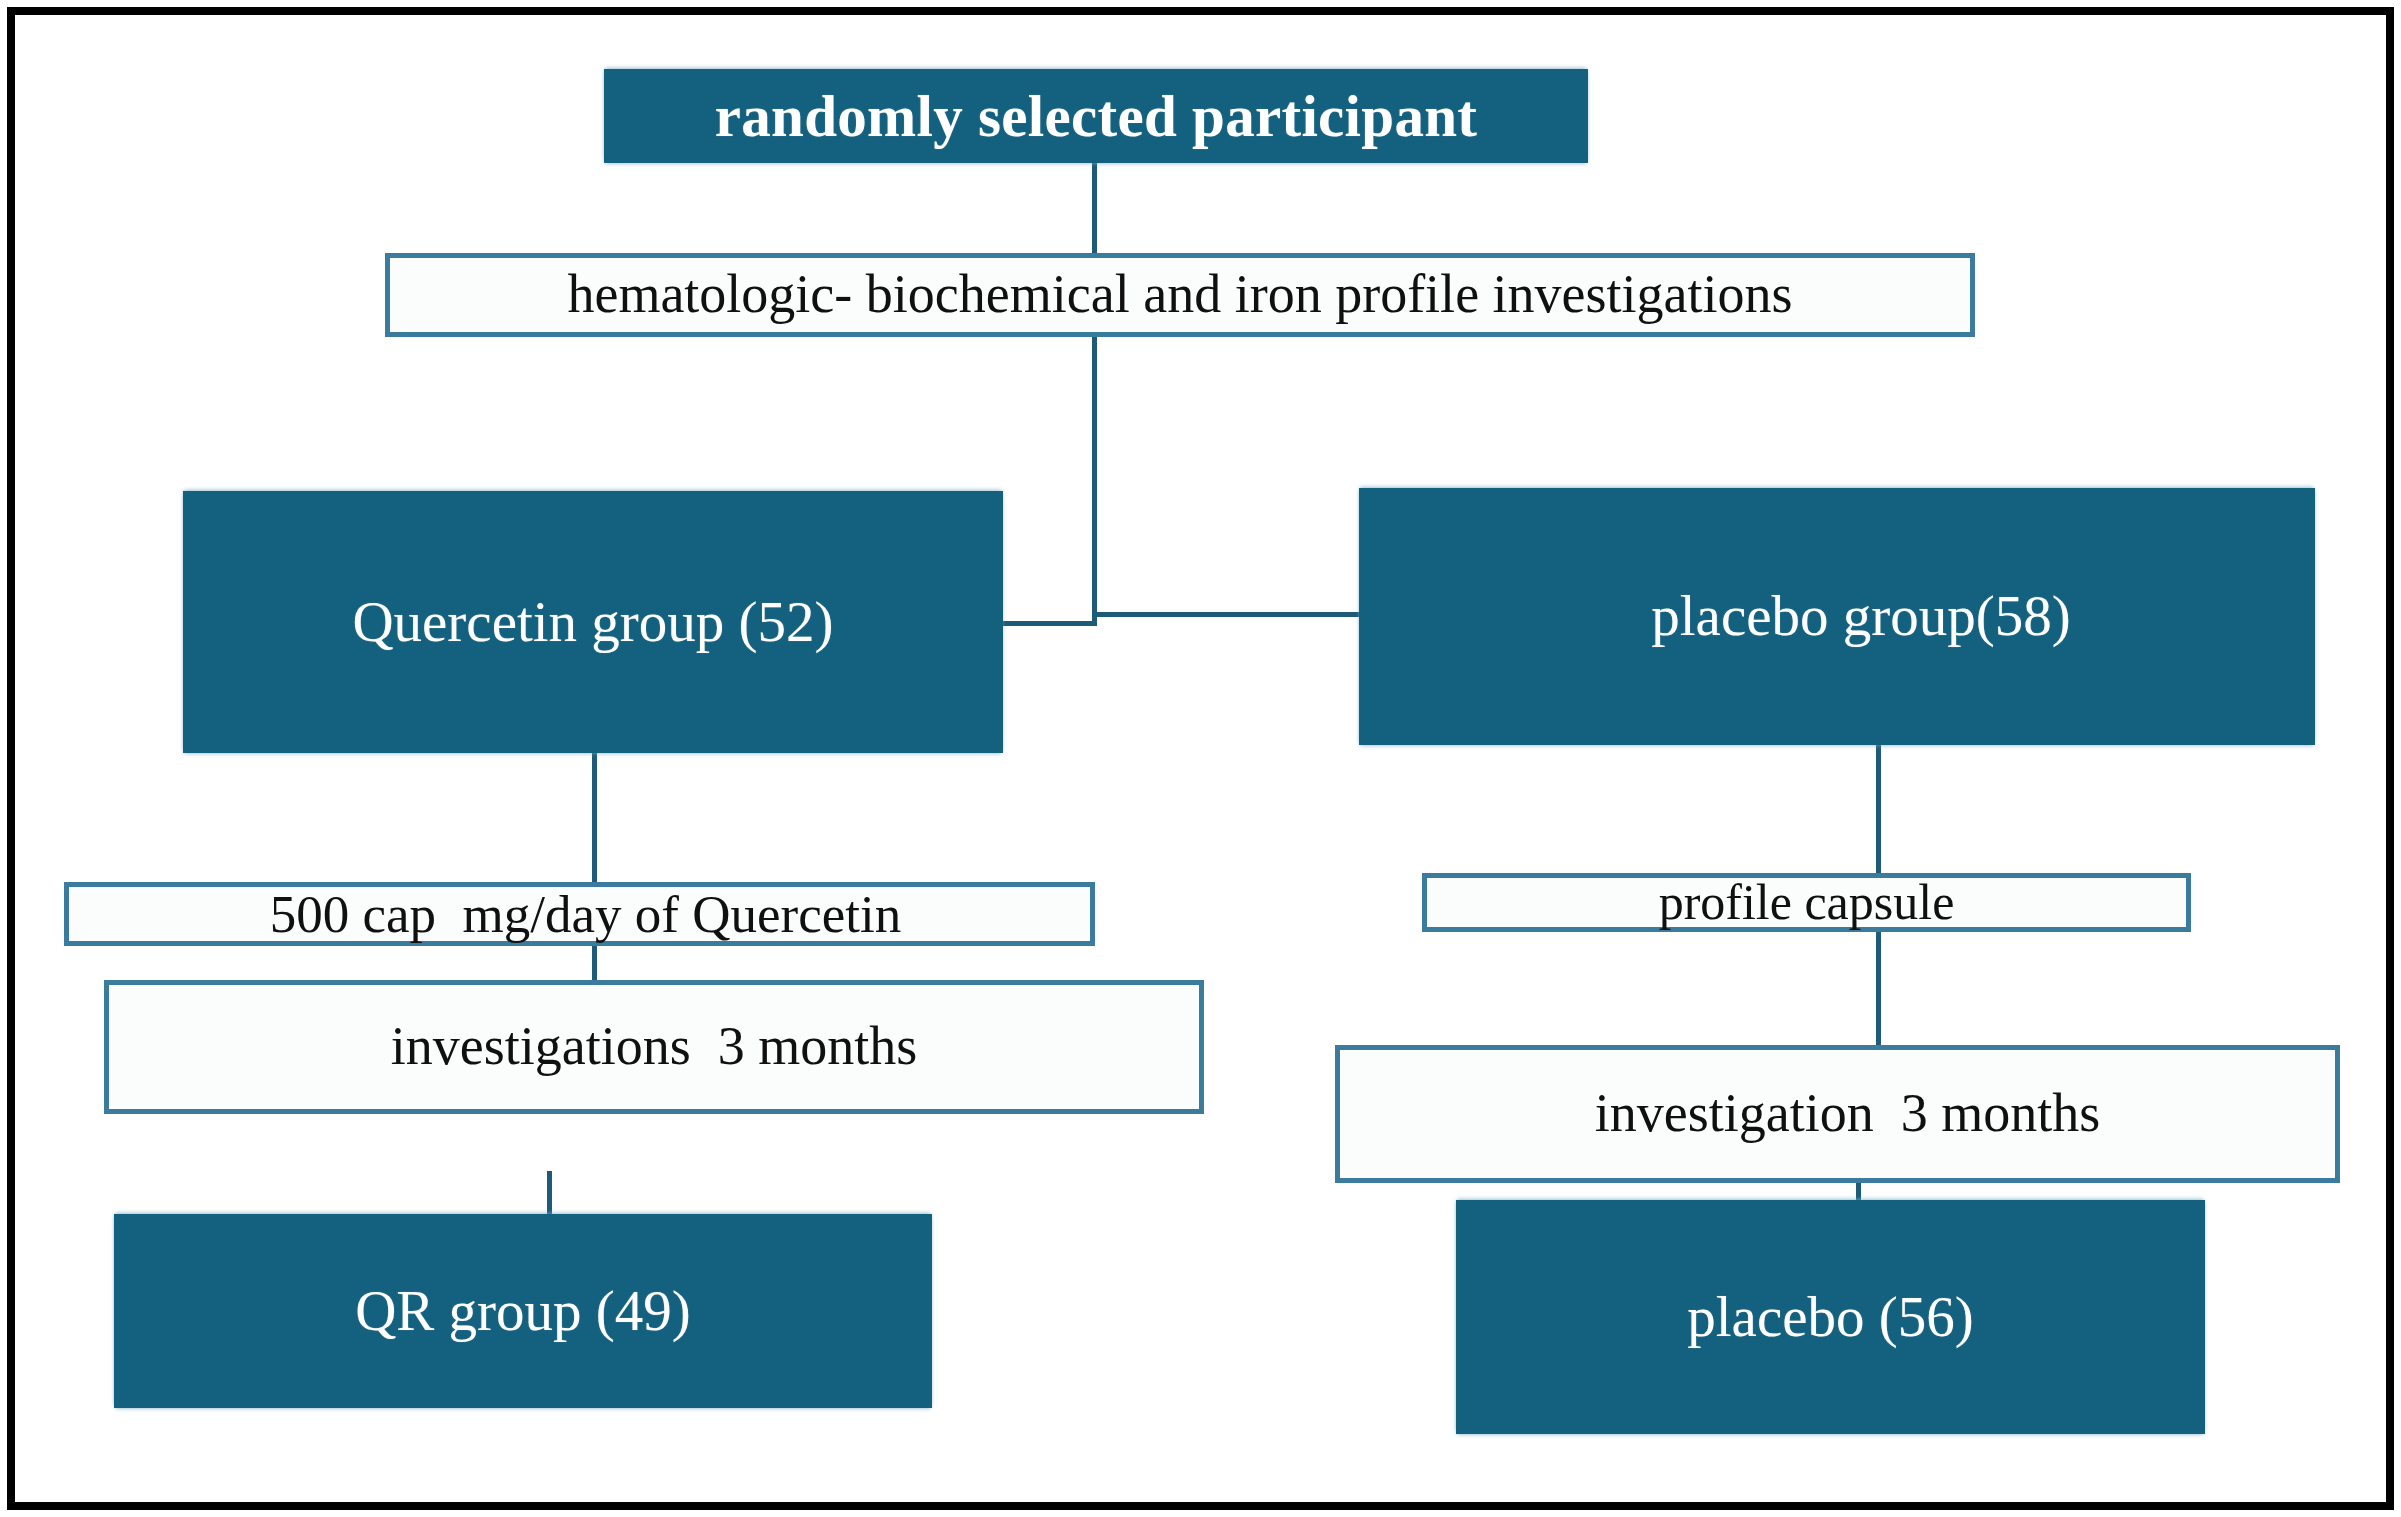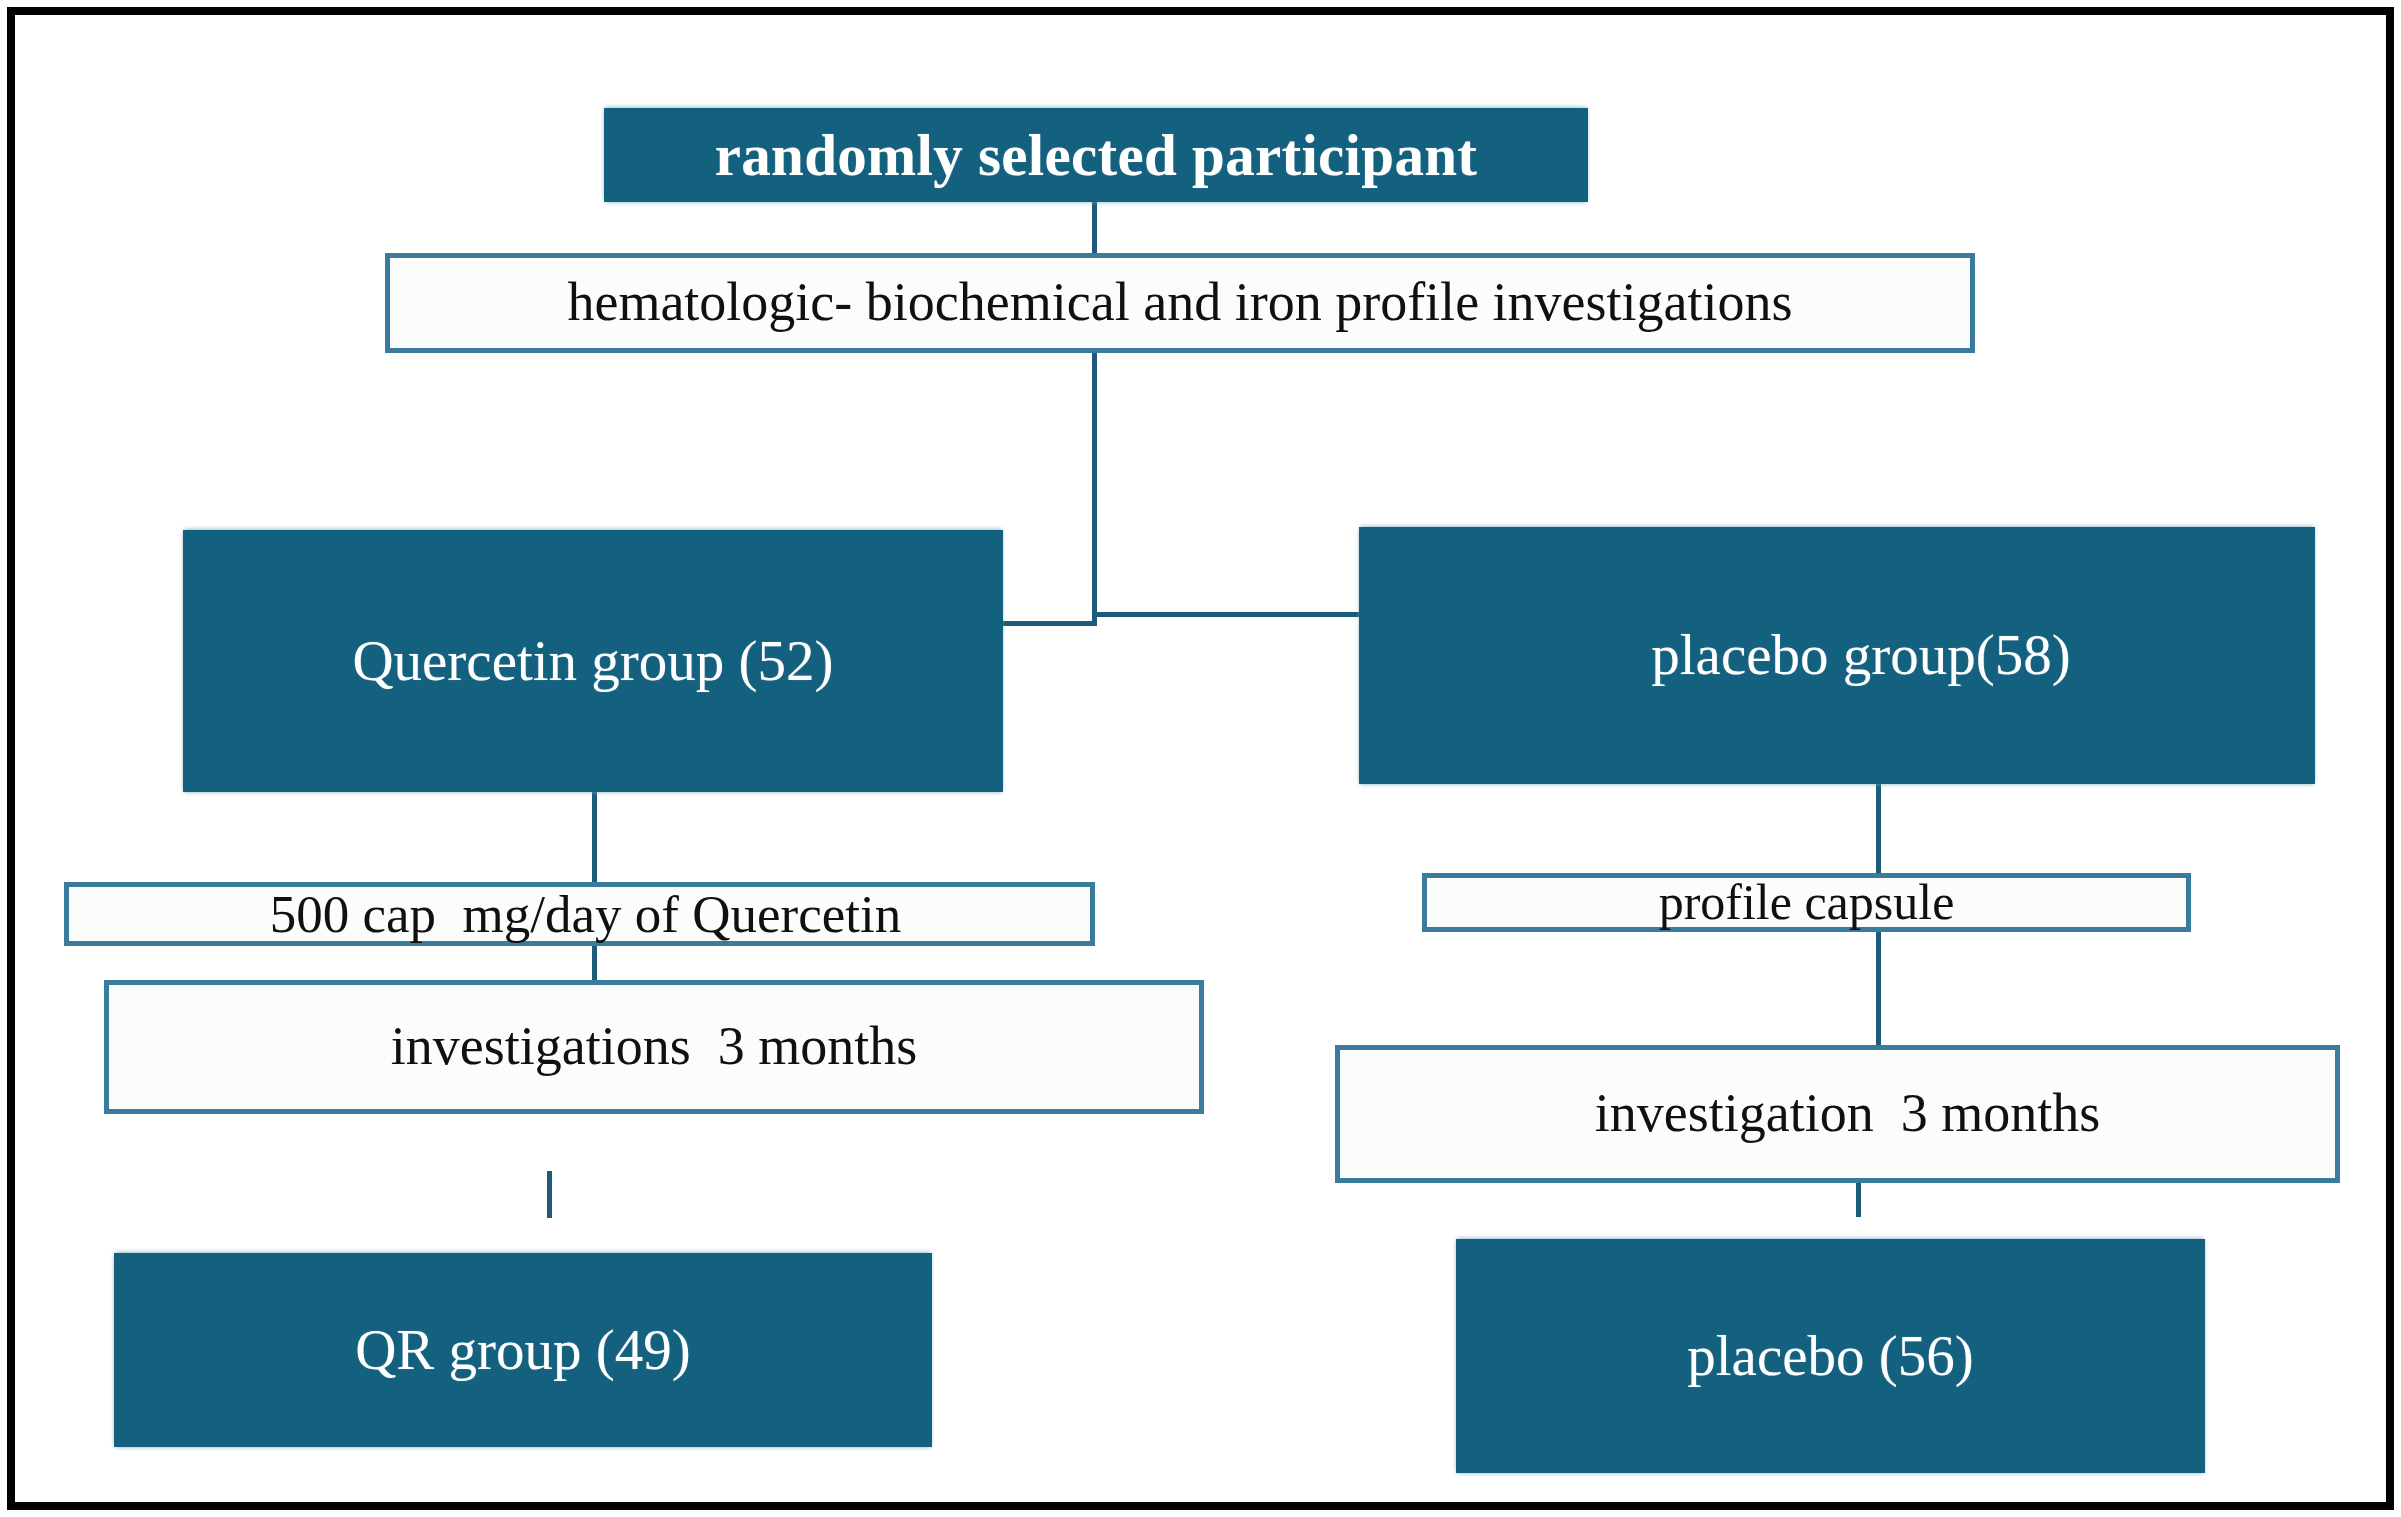--- a/index.html
+++ b/index.html
@@ -62,37 +62,36 @@
   }
   .node.filled {
     background: #14607f;
     color: #ffffff;
     border: 0;
     text-shadow: 0 0 1.4px rgba(255,255,255,0.25);
   }
   .node.filled.shadowtop {
     box-shadow: 0 -2.1px 4.2px -0.7px rgba(120,170,195,0.85),
                 0  2.1px 4.2px -0.7px rgba(120,170,195,0.85);
-    margin-top: 39px;
   }
   .node.outlined {
     background: #fbfcfc;
     color: #101010;
     border: 5.5px solid #3b7b9e;
   }
 
   
   #n-title {
     left: 604px;  top: 69px;  width: 984px; height: 94px;
     font-weight: bold;
     font-size: 59px;
     letter-spacing: 0.3px;
   }
   #n-investigations-top {
-    left: 385px;  top: 253px;  width: 1590px; height: 100px;
+    left: 385px;  top: 253px;  width: 1590px; height: 84px;
     font-size: 54px;
     font-weight: 400;
   }
   #n-quercetin-group {
     left: 183px;  top: 491px;  width: 820px; height: 262px;
     font-size: 57px;
   }
   #n-placebo-group {
     left: 1359px; top: 488px;  width: 956px; height: 257px;
     font-size: 57px;

